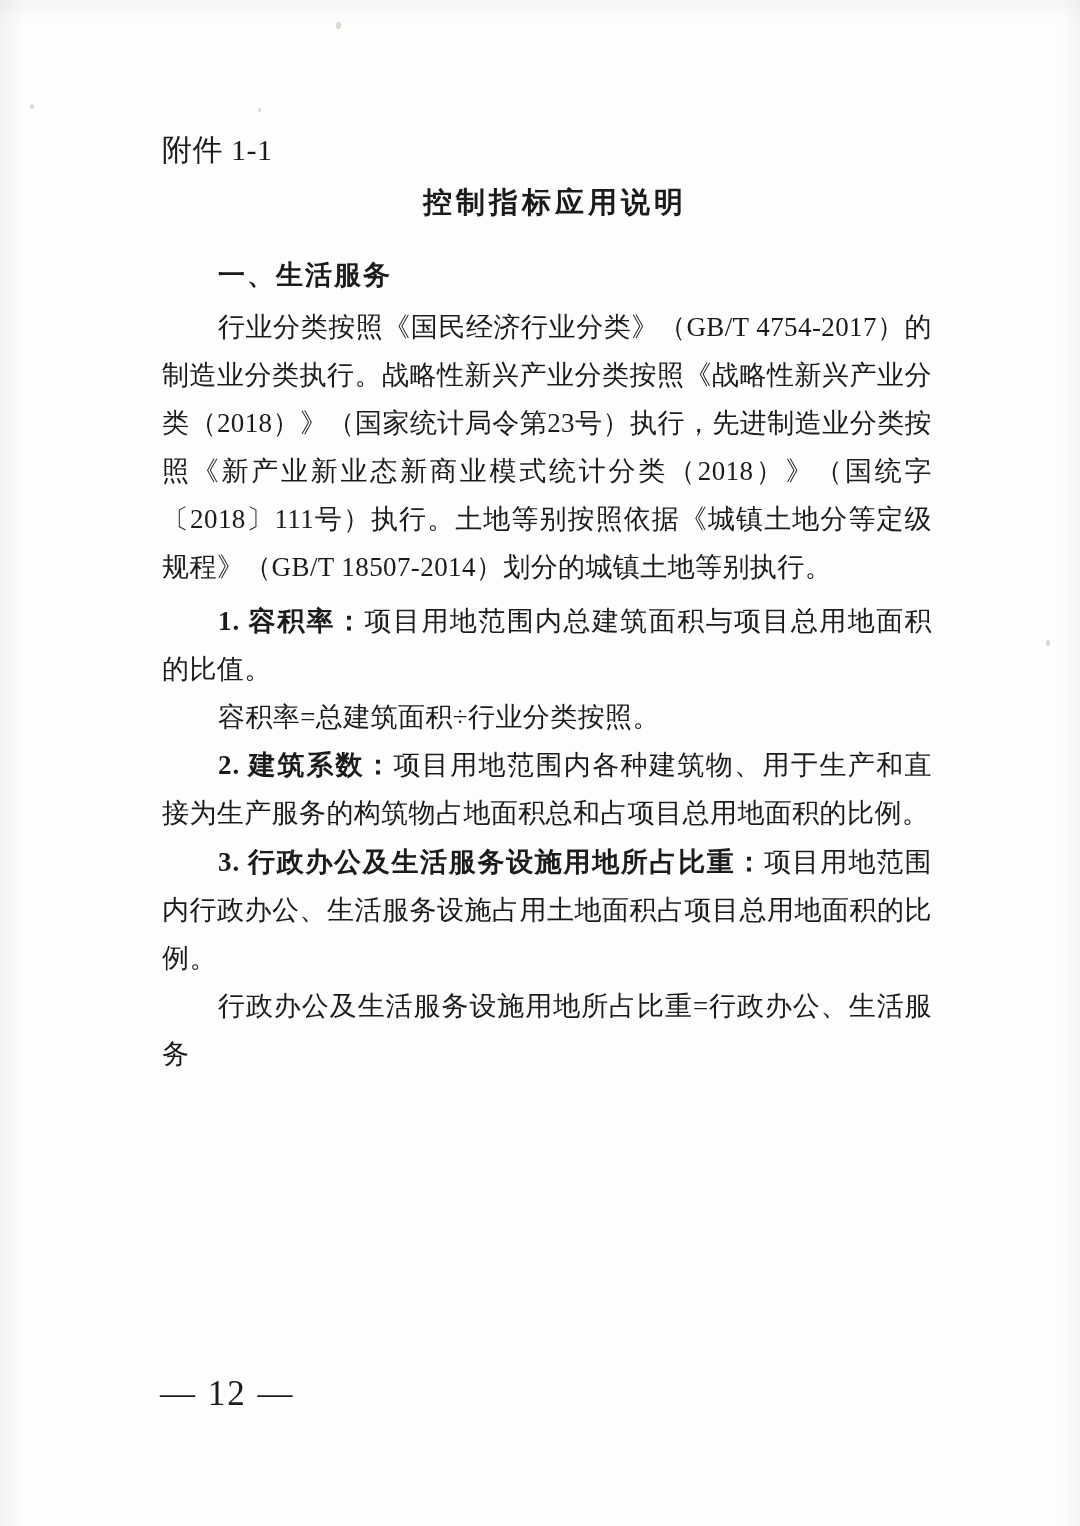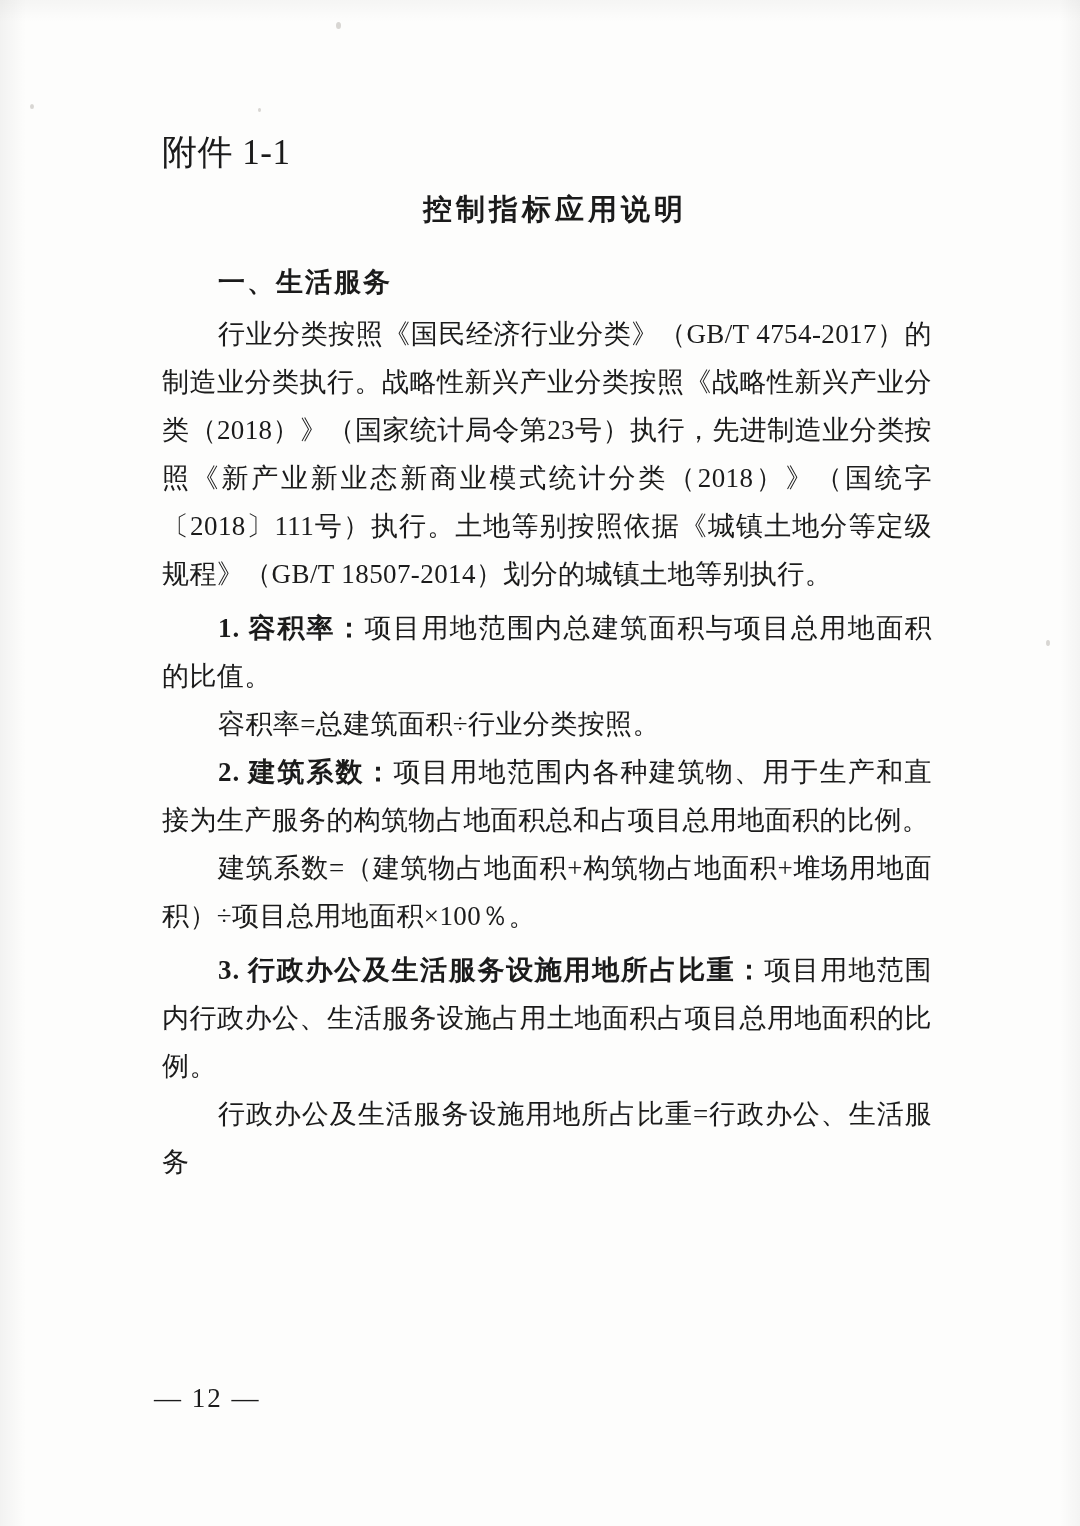--- a/index.html
+++ b/index.html
@@ -36,21 +36,21 @@
     border-radius: 50%;
     opacity: 0.55;
   }
   .content {
     position: absolute;
     left: 162px;
     top: 130px;
     width: 786px;
   }
   .attach-label {
-    font-size: 35px;
+    font-size: 30px;
     letter-spacing: 0.5px;
     line-height: 1.3;
     margin-bottom: 0;
     font-family: Liberation Serif, serif;
   }
   .doc-title {
     text-align: center;
     font-size: 29px;
     font-weight: bold;
     font-family: "Liberation Sans", "DejaVu Sans", sans-serif;
@@ -80,23 +80,23 @@
   .item-head {
     font-weight: bold;
     font-family: "Liberation Sans", "DejaVu Sans", sans-serif;
     letter-spacing: 1px;
   }
   .num {
     font-family: "Liberation Serif", "DejaVu Serif", serif;
   }
   .footer {
     position: absolute;
-    left: 154px;
+    left: 160px;
     bottom: 112px;
-    font-size: 27px;
+    font-size: 35px;
     letter-spacing: 2px;
   }
 </style>
 </head>
 <body>
 
 <div class="page">
 
   <div class="speck" style="left:336px; top:22px; width:5px; height:7px;"></div>
   <div class="speck" style="left:30px; top:104px; width:4px; height:5px;"></div>
@@ -115,21 +115,20 @@
 
 
     <p class="para tight">
       <span class="item-head num">1.</span><span>&nbsp;</span><span class="item-head">容积率：</span><span>项目用地范围内总建筑面积与项目总用地面积的比值。</span>
     </p>
     <p class="para tight">容积率=总建筑面积÷行业分类按照。</p>
 
     <p class="para tight">
       <span class="item-head num">2.</span><span>&nbsp;</span><span class="item-head">建筑系数：</span><span>项目用地范围内各种建筑物、用于生产和直接为生产服务的构筑物占地面积总和占项目总用地面积的比例。</span>
     </p>
-    <p class="para">建筑系数=（建筑物占地面积+构筑物占地面积+堆场用地面积）÷项目总用地面积×100％。</p>
 
     <p class="para tight">
       <span class="item-head num">3.</span><span>&nbsp;</span><span class="item-head">行政办公及生活服务设施用地所占比重：</span><span>项目用地范围内行政办公、生活服务设施占用土地面积占项目总用地面积的比例。</span>
     </p>
     <p class="para">行政办公及生活服务设施用地所占比重=行政办公、生活服务</p>
 
   </div>
 
   <div class="footer">— 12 —</div>
 

